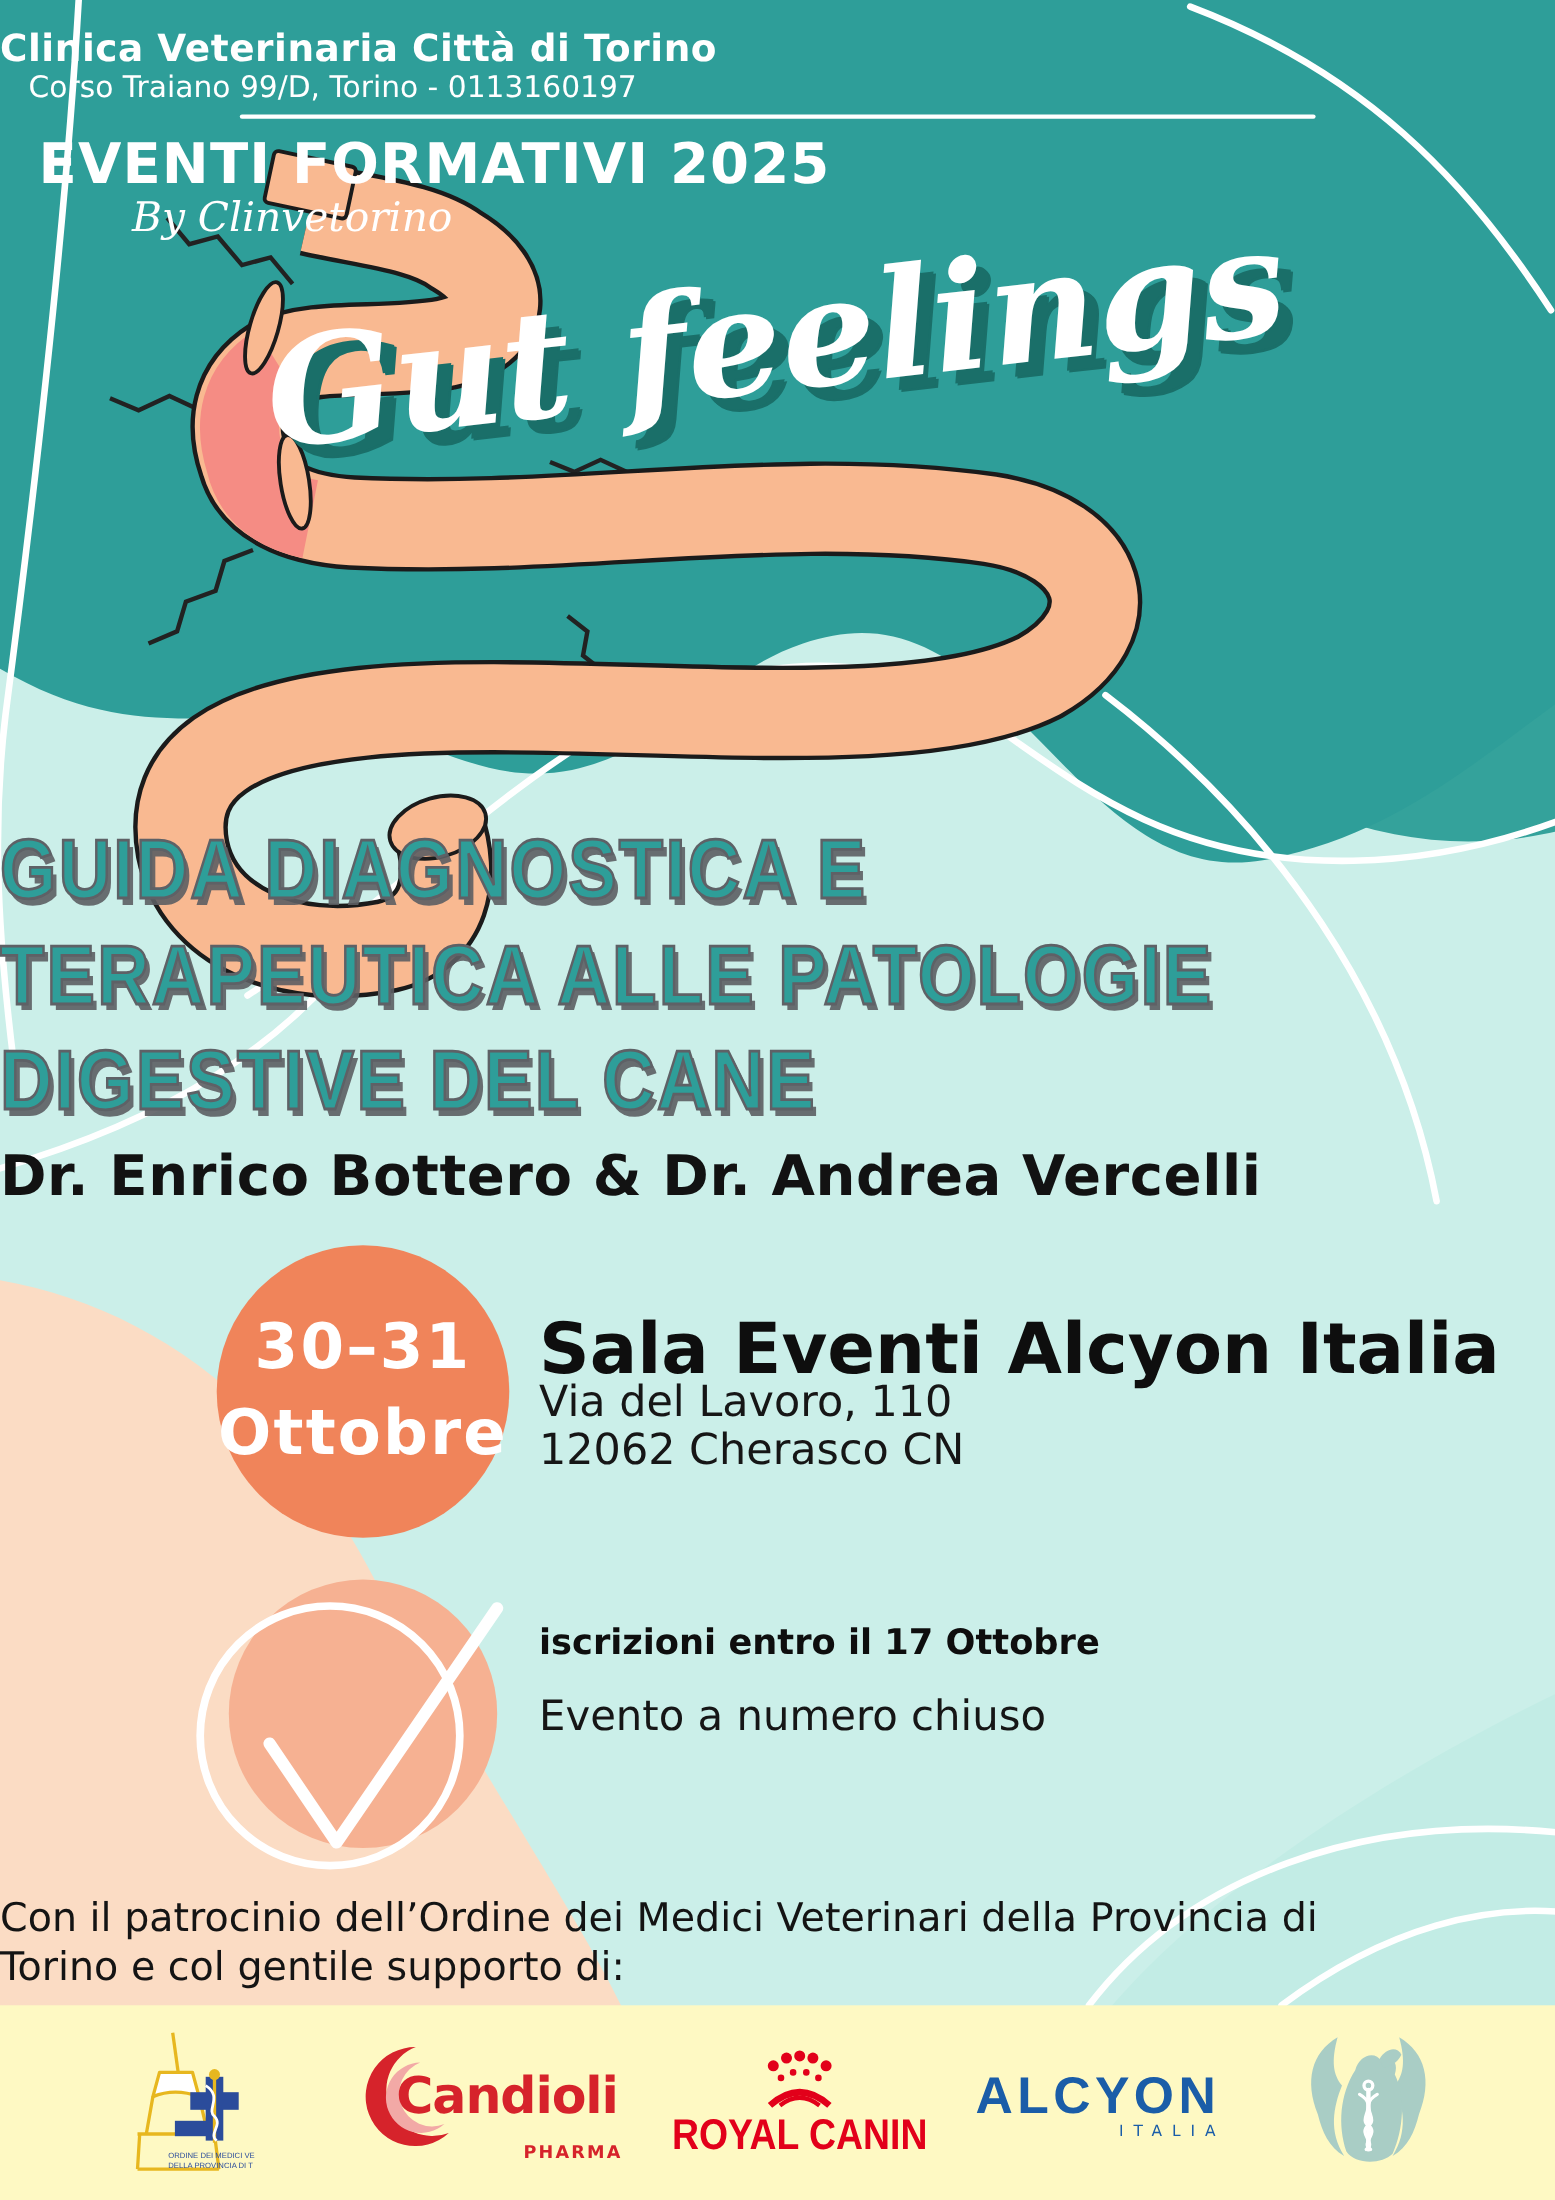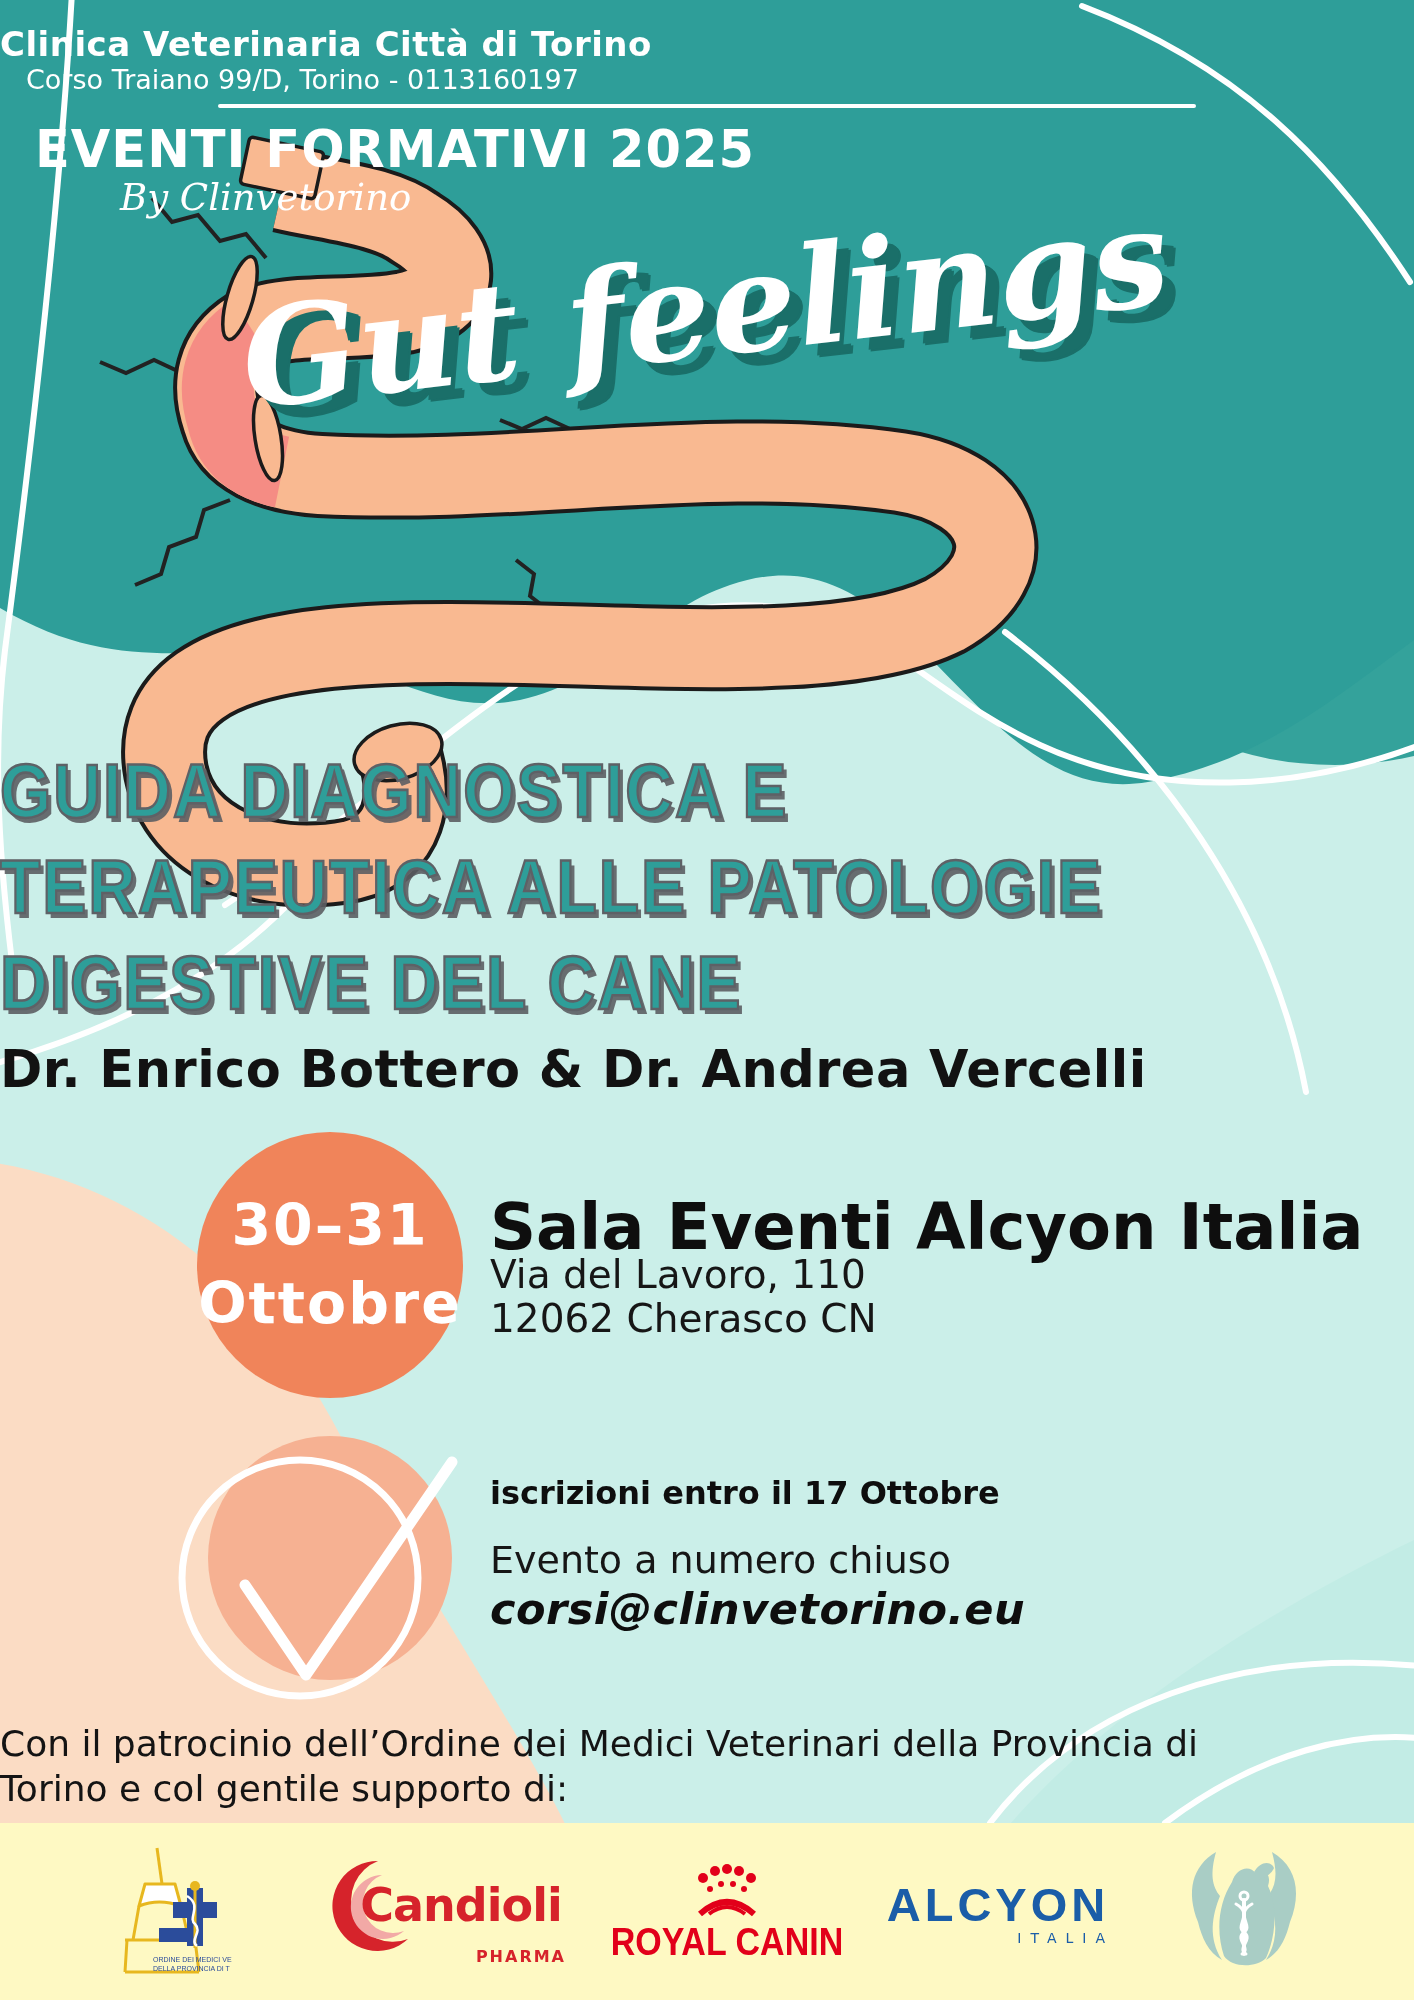--- a/index.html
+++ b/index.html
@@ -171,21 +171,20 @@
     <span class="date-line">30–31</span>
     <span class="date-line">Ottobre</span>
   </div>
 
   <div class="layer venue-name">Sala Eventi Alcyon Italia</div>
   <div class="layer venue-street">Via del Lavoro, 110</div>
   <div class="layer venue-city">12062 Cherasco CN</div>
 
   <div class="layer reg-deadline">iscrizioni entro il 17 Ottobre</div>
   <div class="layer reg-note">Evento a numero chiuso</div>
-  <div class="layer reg-email">corsi@clinvetorino.eu</div>
 
   <div class="layer center patronage">
     <div>Con il patrocinio dell’Ordine dei Medici Veterinari della Provincia di</div>
     <div>Torino e col gentile supporto di:</div>
   </div>
 
   <div class="footer">
 
     <div class="sponsor" style="width:170px;">
       <svg width="160" height="136" viewBox="0 0 160 136">

